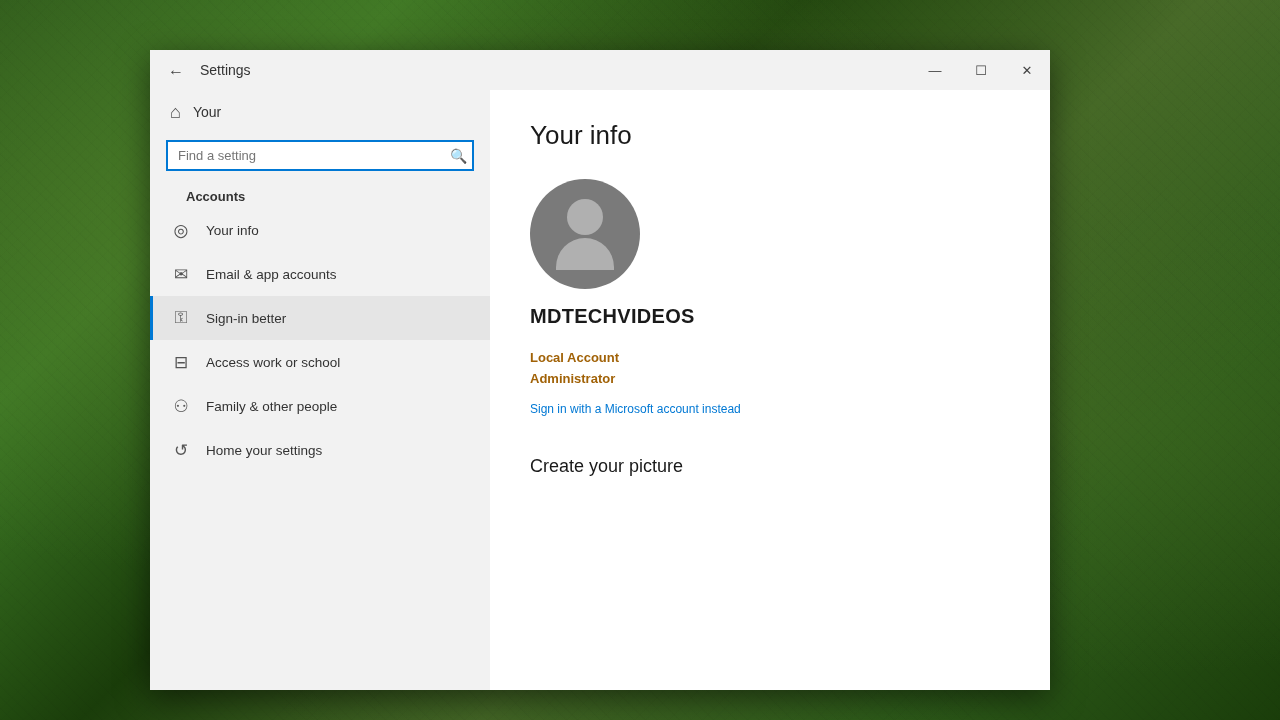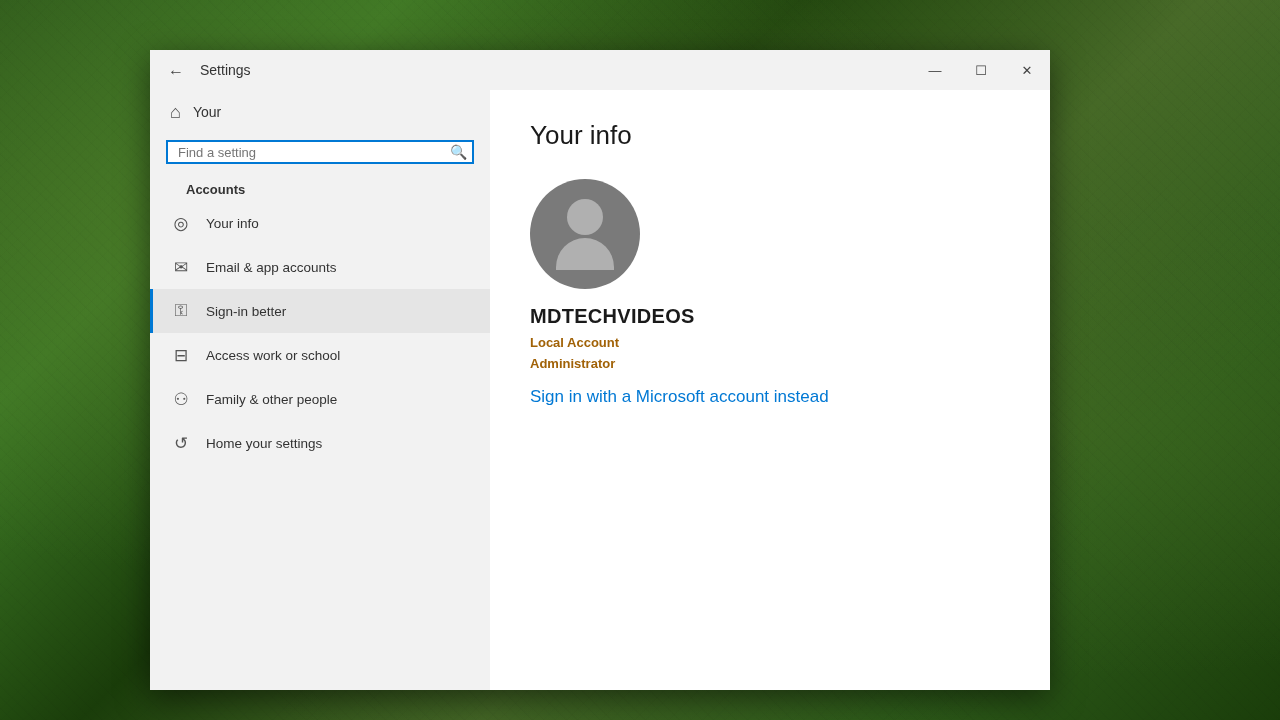--- a/index.html
+++ b/index.html
@@ -134,21 +134,21 @@
       color: #555;
     }
 
     .search-box {
       margin: 6px 16px 10px 16px;
       position: relative;
     }
 
     .search-input {
       width: 100%;
-      height: 24px;
+      height: 31px;
       border: 2px solid #0078d4;
       background: white;
       padding: 0 36px 0 10px;
       font-size: 13px;
       font-family: 'Segoe UI', Arial, sans-serif;
       outline: none;
       color: #999;
     }
 
     .search-icon-btn {
@@ -255,21 +255,21 @@
       width: 58px;
       height: 32px;
       background: #b0b0b0;
       border-radius: 30px 30px 0 0;
     }
 
     .username {
       font-size: 20px;
       font-weight: 700;
       color: #1a1a1a;
-      margin-bottom: 5px;
+      margin-bottom: 20px;
       letter-spacing: 0.3px;
     }
 
     .account-type {
       font-size: 13px;
       color: #a16207;
       line-height: 1.6;
       font-weight: bold;
     }
 
@@ -277,21 +277,21 @@
       margin-top: 28px;
       font-size: 13.5px;
       color: #333;
       line-height: 1.6;
       max-width: 450px;
     }
 
     .ms-account-link {
       display: inline-block;
       margin-top: 12px;
-      font-size: 17px;
+      font-size: 12px;
       color: #0078d4;
       text-decoration: none;
       cursor: pointer;
     }
 
     .create-picture-title {
       margin-top: 40px;
       font-size: 18px;
       font-weight: 400;
       color: #1a1a1a;
@@ -379,16 +379,17 @@
         <div class="account-type">
           <span>Local Account</span><br>
           <span>Administrator</span>
         </div>
 
 
         <a class="ms-account-link">Sign in with a Microsoft account instead</a>
 
       </div>
 
+      <h2 class="create-picture-title">Create your picture</h2>
     </div>
 
   </div>
 </div>
 
 </body></html>

